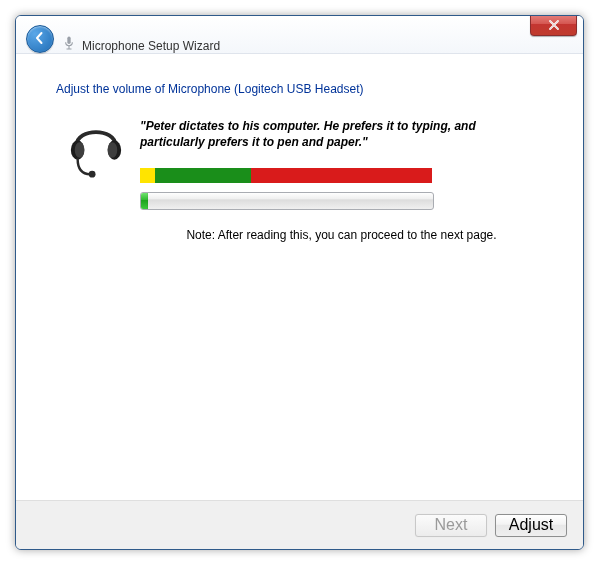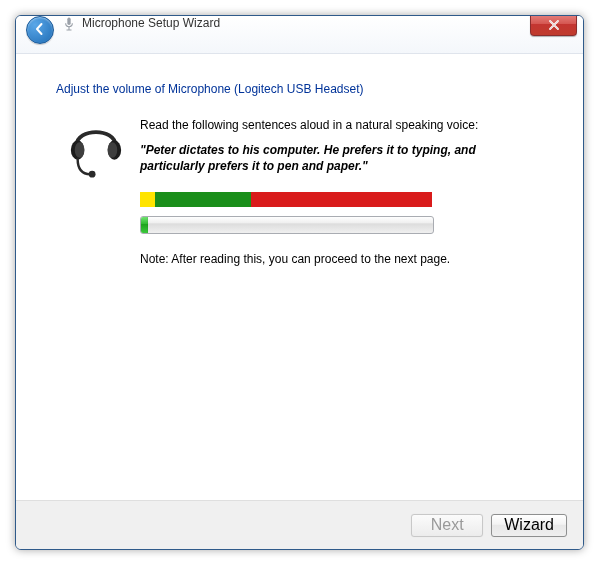--- a/index.html
+++ b/index.html
@@ -44,21 +44,21 @@
   }
   .close-btn svg {
     width: 12px;
     height: 12px;
     display:block;
   }
   
   .header {
     height: 38px;
     display: flex;
-    align-items: flex-start;
+    align-items: flex-end;
     padding: 0 10px;
     box-sizing: border-box;
     border-bottom: 1px solid #dfe4ec;
     background: linear-gradient(to bottom, #ffffff, #f4f7fb);
   }
   .back-btn {
     width: 26px;
     height: 26px;
     border-radius: 50%;
     background: radial-gradient(circle at 30% 30%, #5aa7e8, #1e6cb5);
@@ -138,20 +138,21 @@
     margin-bottom: 18px;
   }
   .progress-fill {
     position: absolute;
     left: 0; top: 0; bottom: 0;
     background: linear-gradient(to bottom, #6fe36f 0%, #2db82d 45%, #1ea31e 46%, #3cc93c 100%);
     border-right: 1px solid rgba(0,0,0,0.05);
   }
   .note {
     color: #000;
+    text-align: center;
   }
   
   .footer {
     position: absolute;
     bottom: 0;
     left: 0; right: 0;
     height: 48px;
     border-top: 1px solid #dfdfdf;
     background: #f0f0f0;
     display: flex;
@@ -222,37 +223,36 @@
             <ellipse cx="11" cy="33" rx="7" ry="10" fill="#1c1c1c"></ellipse>
             <ellipse cx="13" cy="33" rx="5" ry="8" fill="#555" opacity="0.6"></ellipse>
             <ellipse cx="49" cy="33" rx="7" ry="10" fill="#1c1c1c"></ellipse>
             <ellipse cx="47" cy="33" rx="5" ry="8" fill="#555" opacity="0.6"></ellipse>
             <path d="M11 42 C11 55 18 58 24 58" stroke="#2a2a2a" stroke-width="2.5" fill="none" stroke-linecap="round"></path>
             <circle cx="26" cy="58" r="3.5" fill="#2a2a2a"></circle>
           </svg>
         </div>
 
         <div class="right-col">
-          <div class="instr">Read the following sentences aloud in a natural speaking voice:</div>
           <div class="quote">"Peter dictates to his computer. He prefers it to typing, and particularly prefers it to pen and paper."</div>
 
           <div class="meter">
             <div class="yellow" style="width:5%"></div>
             <div class="green" style="width:33%"></div>
             <div class="red" style="width:62%"></div>
           </div>
 
           <div class="progress">
             <div class="progress-fill" style="width:2%"></div>
           </div>
 
           <div class="note">Note: After reading this, you can proceed to the next page.</div>
         </div>
       </div>
     </div>
 
     <div class="footer">
       <button class="wbtn disabled">Next</button>
-      <button class="wbtn">Wizard</button>
+      <button class="wbtn">Adjust</button>
     </div>
 
   </div>
 </div>
 
 </body></html>

